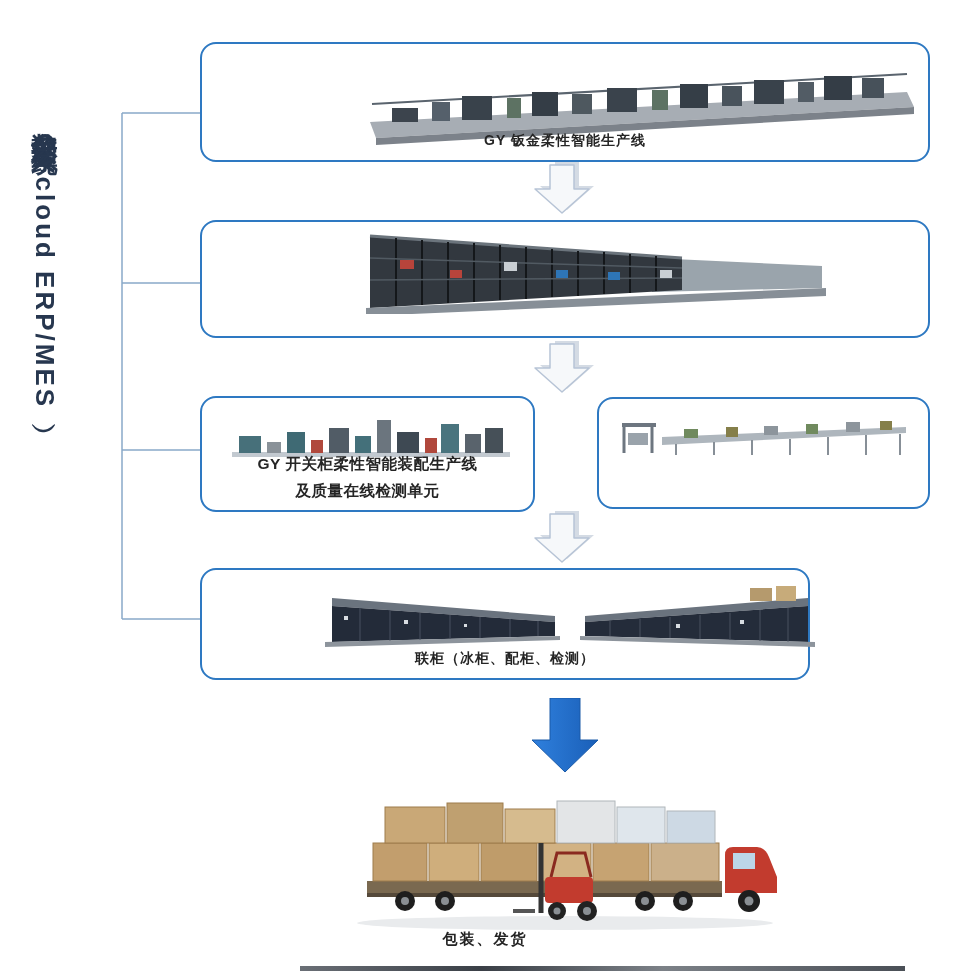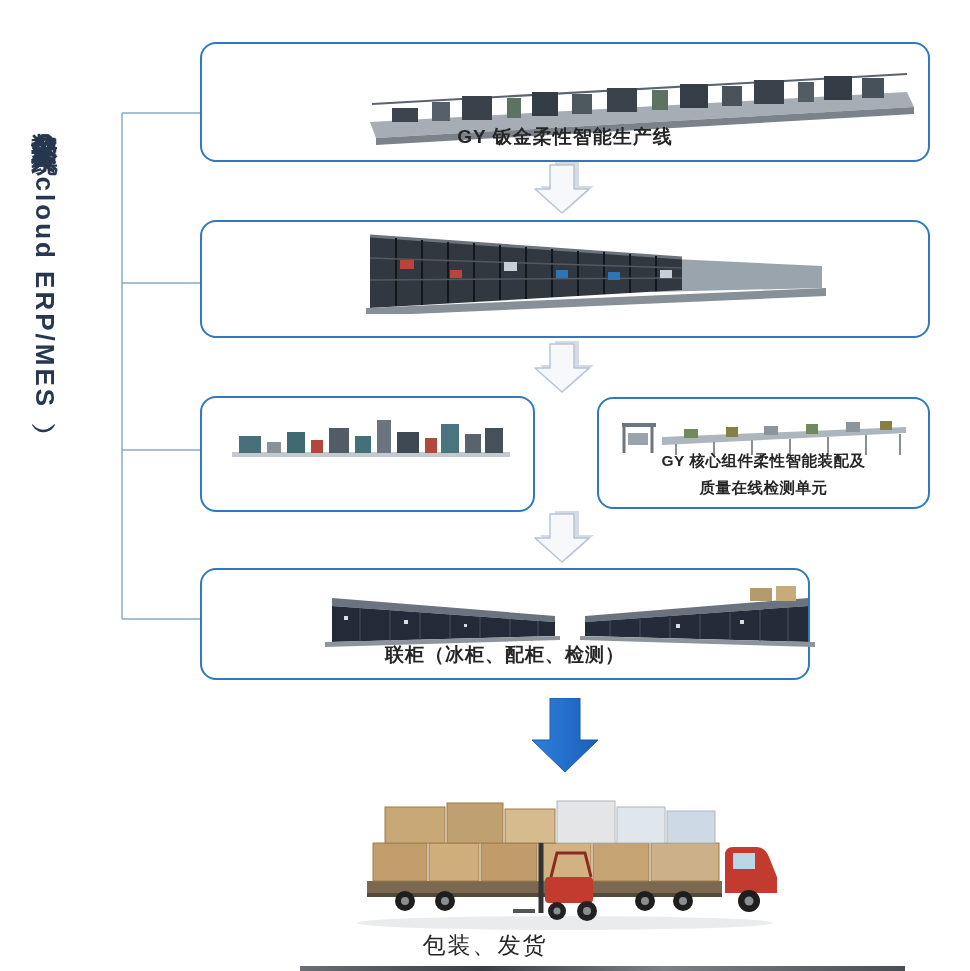--- a/index.html
+++ b/index.html
@@ -19,21 +19,21 @@
     position:absolute; border:2px solid #2e79c2; border-radius:16px; background:#ffffff;
   }
   .box1 { left:200px; top:42px;  width:730px; height:120px; }
   .box2 { left:200px; top:220px; width:730px; height:118px; }
   .box3 { left:200px; top:396px; width:335px; height:116px; }
   .box4 { left:597px; top:397px; width:333px; height:112px; }
   .box5 { left:200px; top:568px; width:610px; height:112px; }
 
   .box-label {
     position:absolute; left:0; right:0; bottom:10px; text-align:center;
-    font-weight:bold; color:#252525; font-size:19px; letter-spacing:1px;
+    font-weight:bold; color:#252525; font-size:14px; letter-spacing:1px;
   }
   .box-label.two-line { font-size:15.5px; line-height:1.7; bottom:6px; letter-spacing:0.5px; }
   .box-label.two-line span { display:block; }
 
   .illus { position:absolute; }
   .illus1 { left:160px; top:8px; }
   .illus2 { left:150px; top:6px; }
   .illus3 { left:25px;  top:8px; }
   .illus4 { left:15px;  top:14px; }
   .illus5 { left:118px; top:6px; }
@@ -41,21 +41,21 @@
   .arrow-svg { position:absolute; }
   .arrow1 { left:522px; top:162px; }
   .arrow2 { left:522px; top:341px; }
   .arrow3 { left:522px; top:511px; }
   .blue-arrow { left:522px; top:698px; }
 
   .truck-wrap { position:absolute; left:345px; top:785px; width:440px; height:150px; }
 
   .packing-label {
     position:absolute; left:0; right:0; top:930px; text-align:center;
-    font-weight:normal; color:#252525; font-size:23px; letter-spacing:2px;
+    font-weight:bold; color:#252525; font-size:15px; letter-spacing:2px;
   }
 
   .bottom-strip {
     position:absolute; left:300px; top:966px; width:605px; height:5px;
     background:linear-gradient(90deg,#6a6f76,#3a3f46 30%,#7c8187 60%,#4a4f56);
   }
 </style>
 </head>
 <body>
 
@@ -147,20 +147,24 @@
       <rect x="84" y="34" width="12" height="13" fill="#b0483c"></rect>
       <rect x="102" y="22" width="20" height="25" fill="#515c66"></rect>
       <rect x="128" y="30" width="16" height="17" fill="#44707a"></rect>
       <rect x="150" y="14" width="14" height="33" fill="#6b757e"></rect>
       <rect x="170" y="26" width="22" height="21" fill="#3e4953"></rect>
       <rect x="198" y="32" width="12" height="15" fill="#b0483c"></rect>
       <rect x="214" y="18" width="18" height="29" fill="#4a747e"></rect>
       <rect x="238" y="28" width="16" height="19" fill="#59636c"></rect>
       <rect x="258" y="22" width="18" height="25" fill="#465058"></rect>
     </svg>
+    <div class="box-label two-line">
+      <span>GY 开关柜柔性智能装配生产线</span>
+      <span>及质量在线检测单元</span>
+    </div>
   </div>
 
   <div class="flow-box box4">
     <svg class="illus illus4" width="300" height="48">
       <rect x="8" y="10" width="34" height="4" fill="#6d7680"></rect>
       <line x1="10" y1="14" x2="10" y2="40" stroke="#6d7680" stroke-width="3"></line>
       <line x1="38" y1="14" x2="38" y2="40" stroke="#6d7680" stroke-width="3"></line>
       <rect x="14" y="20" width="20" height="12" fill="#9aa3ab"></rect>
       <polygon points="48,24 292,14 292,20 48,32" fill="#aeb6bd"></polygon>
       <g stroke="#878f97" stroke-width="2">
@@ -172,24 +176,20 @@
         <line x1="252" y1="22" x2="252" y2="42"></line>
         <line x1="286" y1="21" x2="286" y2="42"></line>
       </g>
       <rect x="70" y="16" width="14" height="9" fill="#708a5e"></rect>
       <rect x="112" y="14" width="12" height="10" fill="#857f4a"></rect>
       <rect x="150" y="13" width="14" height="9" fill="#8d959c"></rect>
       <rect x="192" y="11" width="12" height="10" fill="#708a5e"></rect>
       <rect x="232" y="9" width="14" height="10" fill="#8d959c"></rect>
       <rect x="266" y="8" width="12" height="9" fill="#857f4a"></rect>
     </svg>
-    <div class="box-label two-line">
-      <span>GY 核心组件柔性智能装配及</span>
-      <span>质量在线检测单元</span>
-    </div>
   </div>
 
   <svg class="arrow-svg arrow3" width="80" height="54">
     <polygon points="33,0 57,0 57,24 72,24 45,48 18,24 33,24" fill="#d4dbe4"></polygon>
     <polygon points="28,3 52,3 52,27 67,27 40,51 13,27 28,27" fill="#f6f8fa" stroke="#b7c4d6" stroke-width="1.5" stroke-linejoin="round"></polygon>
   </svg>
 
   <div class="flow-box box5">
     <svg class="illus illus5" width="500" height="80">
 

